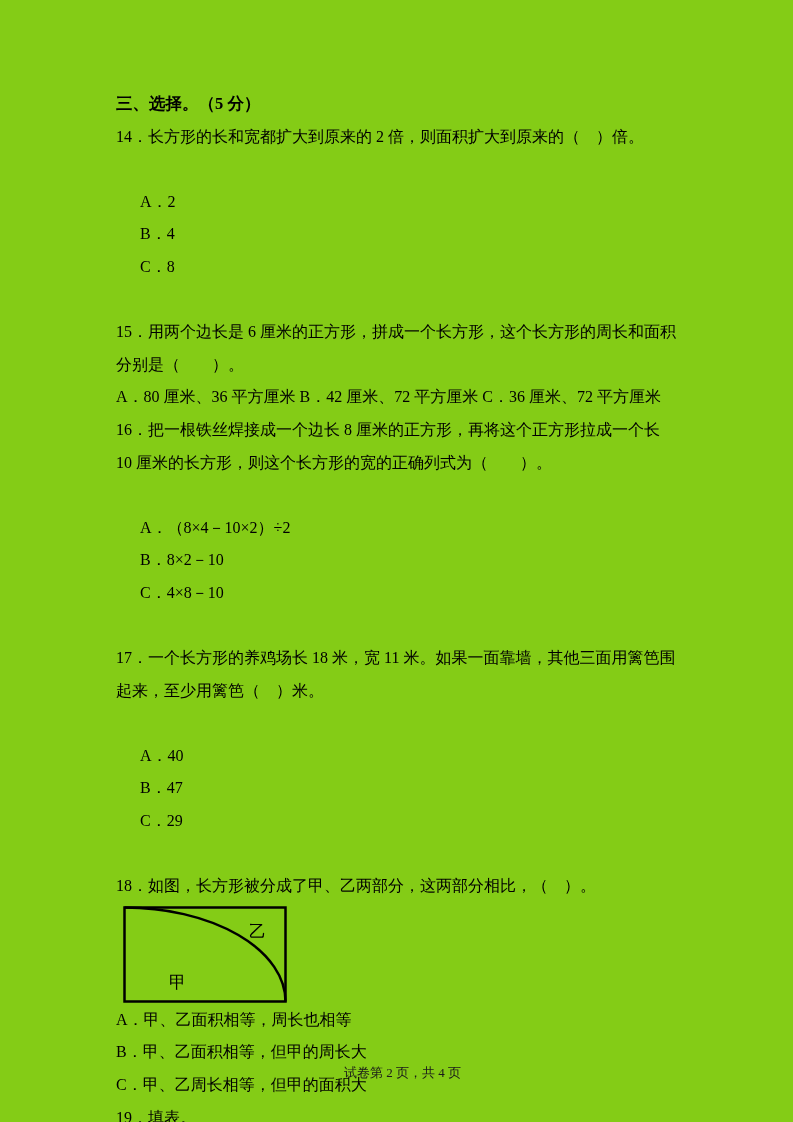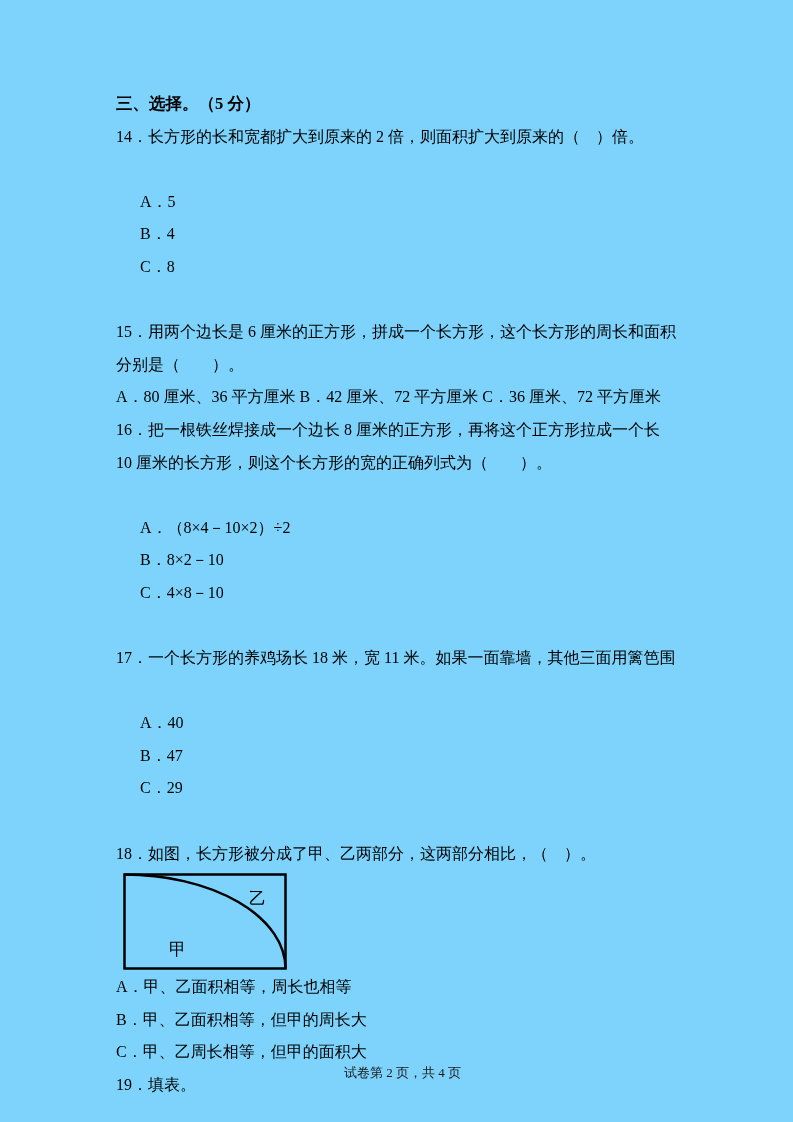--- a/index.html
+++ b/index.html
@@ -1,20 +1,20 @@
 <!DOCTYPE html>
 <html><head>
 <meta charset="utf-8">
 <style>
   html,body{margin:0;padding:0;background:#e8e8e8;}
   .page{
     position:relative;
     width:793px;height:1122px;
     margin:0 auto;
-    background:#7dd3fc;
+    background:#84cc16;
     font-family:"Liberation Serif","DejaVu Serif",serif;
     color:#000;
     overflow:hidden;
   }
   .content{
     position:absolute;
     left:116px;top:88px;width:560px;
   }
   .line{
     font-size:16px;
@@ -40,38 +40,39 @@
 </head>
 <body>
 
 <div class="page">
   <div class="content">
 
     <div class="line sect">三、选择。（5 分）</div>
 
     <div class="line">14．长方形的长和宽都扩大到原来的 2 倍，则面积扩大到原来的（　）倍。</div>
     <div class="line opts3">
-      <span class="o1">A．5</span>
+      <span class="o1">A．2</span>
       <span class="o2">B．4</span>
       <span class="o3">C．8</span>
     </div>
 
     <div class="line">15．用两个边长是 6 厘米的正方形，拼成一个长方形，这个长方形的周长和面积</div>
     <div class="line">分别是（　　）。</div>
     <div class="line">A．80 厘米、36 平方厘米 B．42 厘米、72 平方厘米 C．36 厘米、72 平方厘米</div>
 
     <div class="line">16．把一根铁丝焊接成一个边长 8 厘米的正方形，再将这个正方形拉成一个长</div>
     <div class="line">10 厘米的长方形，则这个长方形的宽的正确列式为（　　）。</div>
     <div class="line opts3">
       <span class="o1">A．（8×4－10×2）÷2</span>
       <span class="o2">B．8×2－10</span>
       <span class="o3">C．4×8－10</span>
     </div>
 
     <div class="line">17．一个长方形的养鸡场长 18 米，宽 11 米。如果一面靠墙，其他三面用篱笆围</div>
+    <div class="line">起来，至少用篱笆（　）米。</div>
     <div class="line opts3">
       <span class="o1">A．40</span>
       <span class="o2">B．47</span>
       <span class="o3">C．29</span>
     </div>
 
     <div class="line">18．如图，长方形被分成了甲、乙两部分，这两部分相比，（　）。</div>
 
     <div class="figure-wrap">
       <svg width="166" height="98" viewBox="0 0 166 98">

